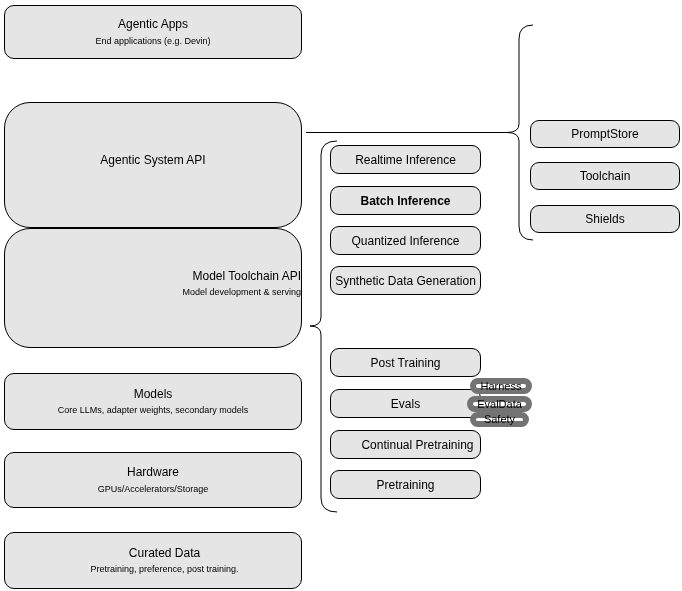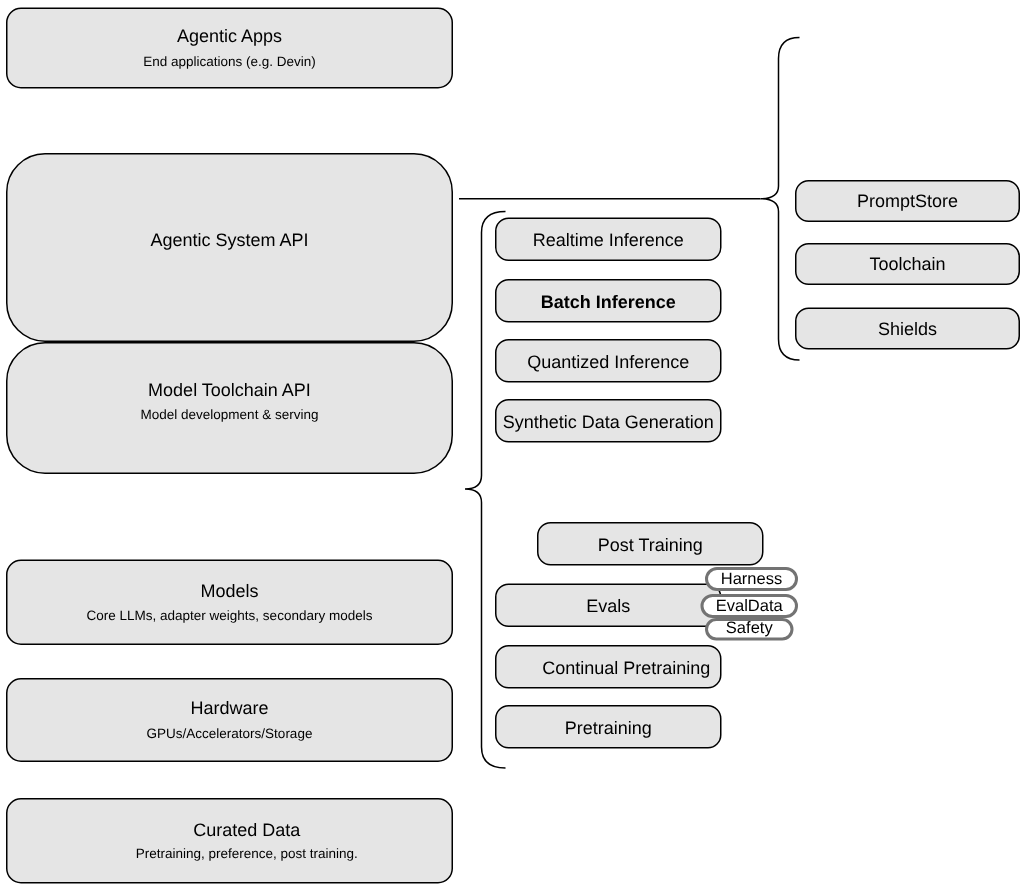--- a/index.html
+++ b/index.html
@@ -33,21 +33,21 @@
     border-radius: 9px; font-size: 12px;
   }
   .right-node {
     left: 530px; width: 150px; height: 28px;
     border-radius: 9px; font-size: 12px;
   }
   .pill {
     position: absolute;
     box-sizing: border-box;
     background: #ffffff;
-    border: 2px solid #737373;
+    border: 6px solid #737373;
     border-radius: 999px;
     font-size: 11px;
     line-height: 1;
     display: flex;
     align-items: center;
     justify-content: center;
     text-align: center;
   }
   .connectors {
     position: absolute;
@@ -71,21 +71,21 @@
 
   <div class="node left-node small-node" style="top:5px; height:54px;">
     <div class="node-title">Agentic Apps</div>
     <div class="node-subtitle">End applications (e.g. Devin)</div>
   </div>
 
   <div class="node left-node big-node" style="top:102px; height:126px;">
     <div class="node-title">Agentic System API</div>
   </div>
 
-  <div class="node left-node big-node" style="top:228px; height:88px;">
+  <div class="node left-node big-node" style="top:228px; height:120px;align-items:flex-end;">
     <div class="node-title">Model Toolchain API</div>
     <div class="node-subtitle">Model development &amp; serving</div>
   </div>
 
   <div class="node left-node small-node" style="top:373px; height:57px;">
     <div class="node-title">Models</div>
     <div class="node-subtitle">Core LLMs, adapter weights, secondary models</div>
   </div>
 
   <div class="node left-node small-node" style="top:452px; height:56px;">
@@ -95,21 +95,21 @@
 
   <div class="node left-node small-node" style="top:532px; height:57px;padding-left:23px;">
     <div class="node-title">Curated Data</div>
     <div class="node-subtitle">Pretraining, preference, post training.</div>
   </div>
 
   <div class="node mid-node" style="top:145px;">Realtime Inference</div>
   <div class="node mid-node" style="top:186px;font-weight:bold;">Batch Inference</div>
   <div class="node mid-node" style="top:226px;">Quantized Inference</div>
   <div class="node mid-node" style="top:266px;">Synthetic Data Generation</div>
-  <div class="node mid-node" style="top:348px;margin-left:28px;">Post Training</div>
+  <div class="node mid-node" style="top:348px;">Post Training</div>
   <div class="node mid-node" style="top:389px;">Evals</div>
   <div class="node mid-node" style="top:430px;padding-left:24px;">Continual Pretraining</div>
   <div class="node mid-node" style="top:470px;">Pretraining</div>
 
   <div class="pill" style="left:470px; top:378px; width:62px; height:16px;">Harness</div>
   <div class="pill" style="left:467px; top:396px; width:65px; height:16px;">EvalData</div>
   <div class="pill" style="left:470px; top:412px; width:59px; height:15px;">Safety</div>
 
   <div class="node right-node" style="top:120px;">PromptStore</div>
   <div class="node right-node" style="top:162px;">Toolchain</div>

